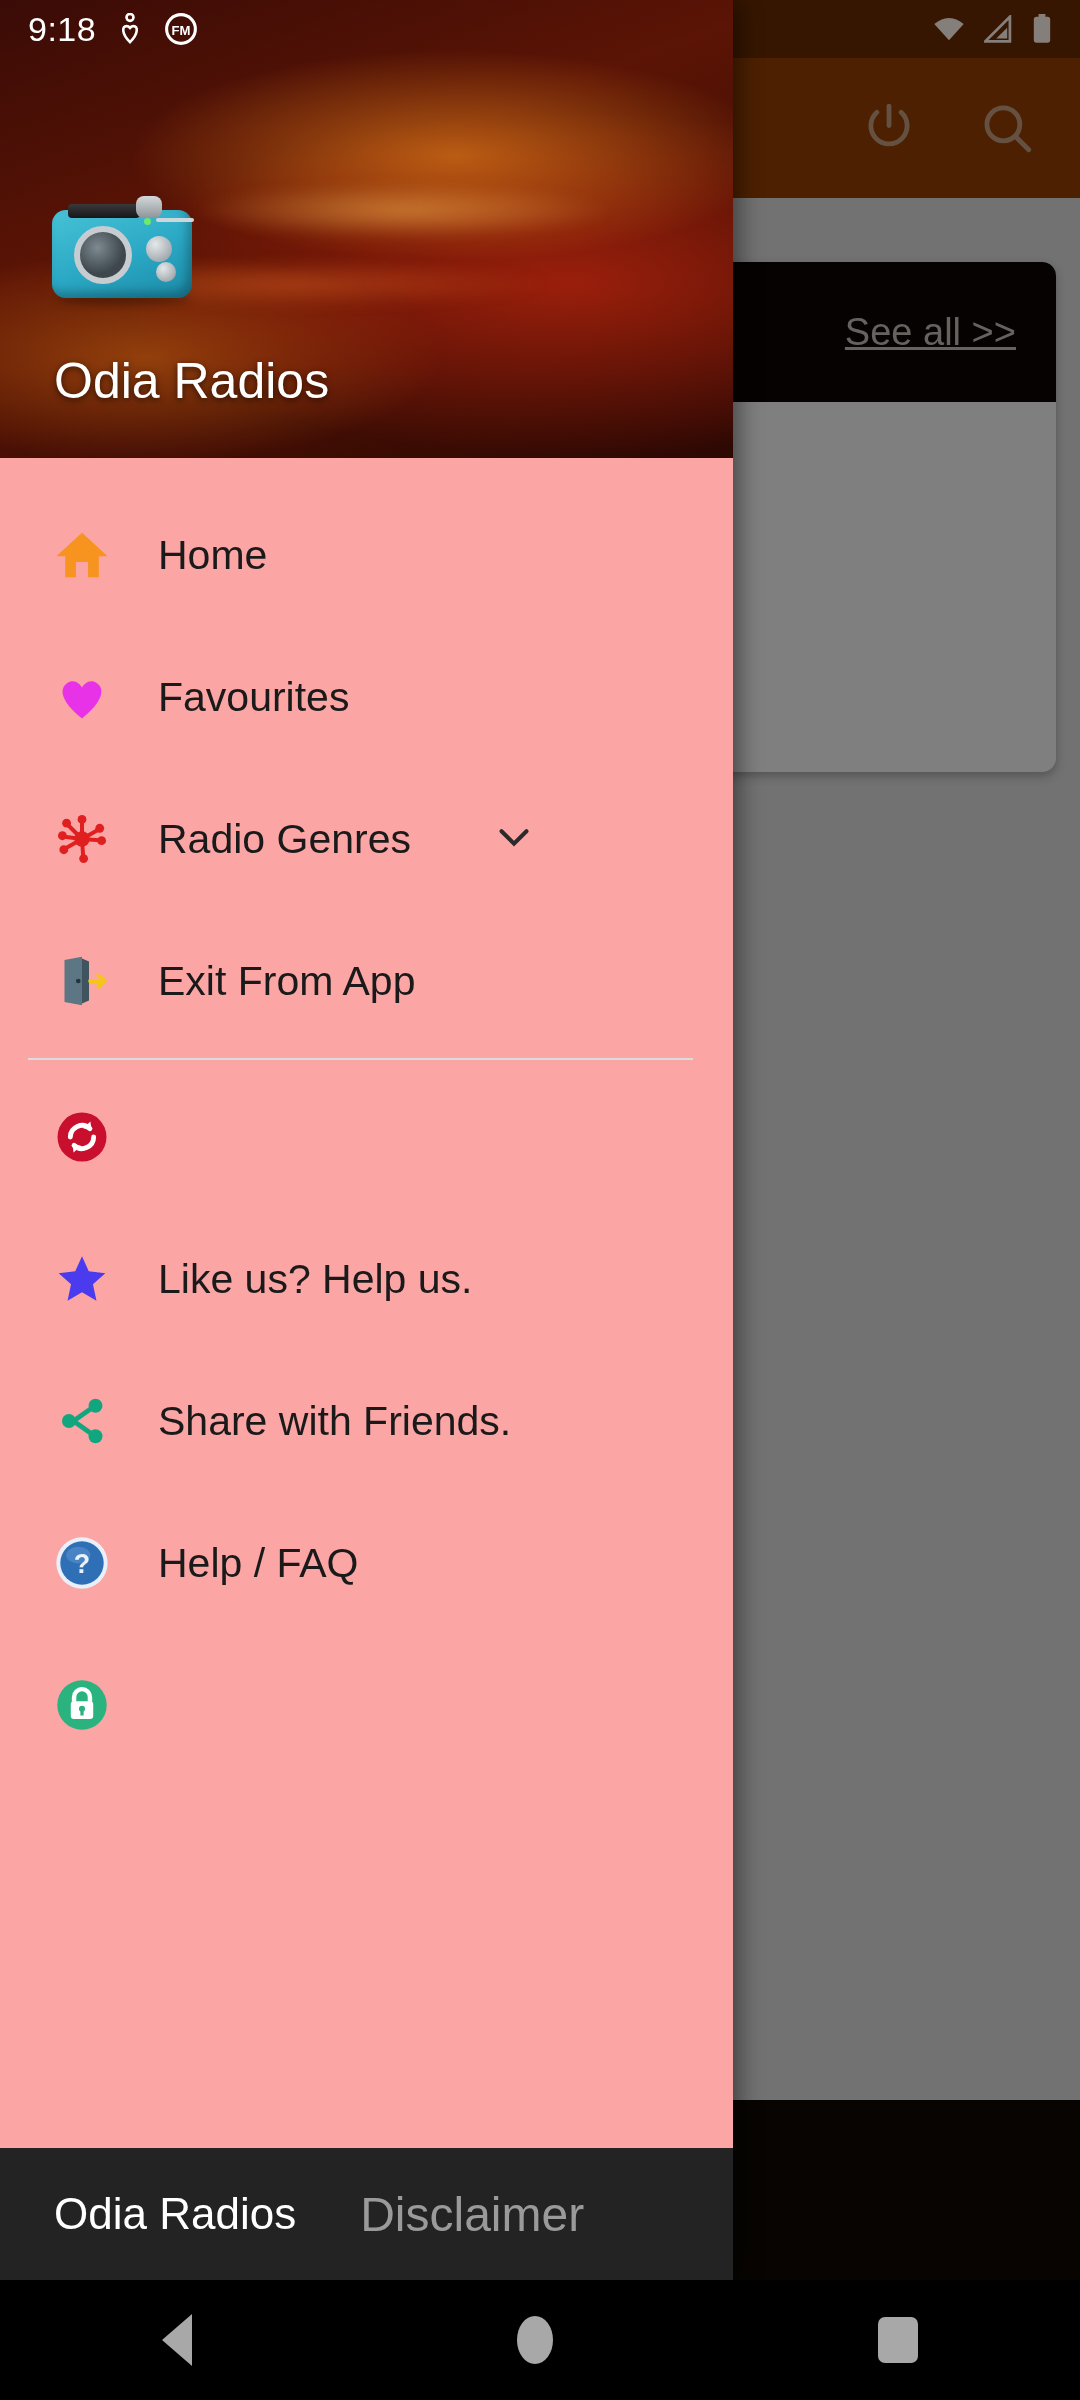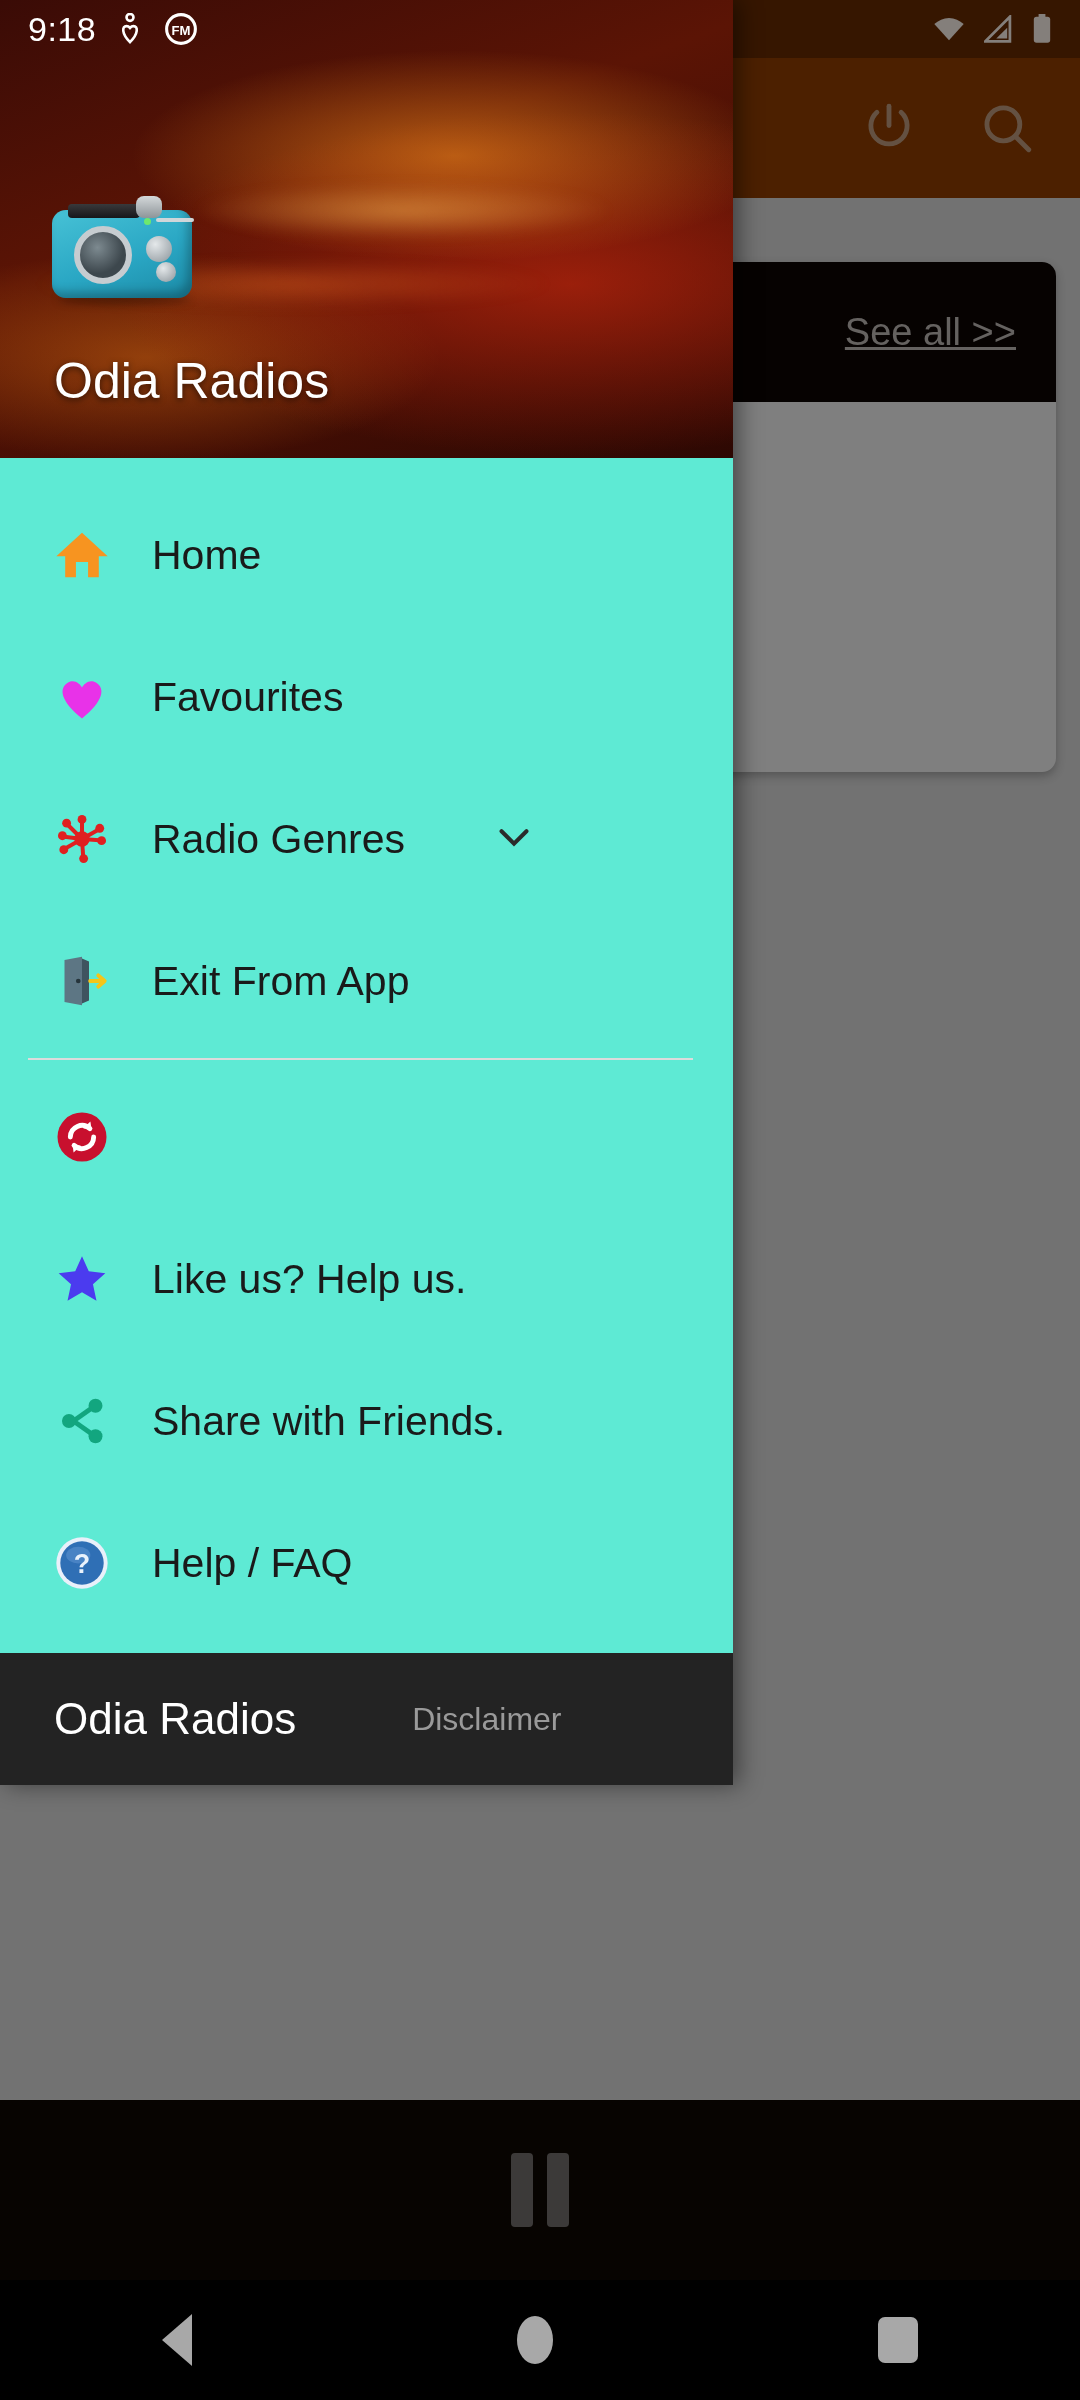--- a/index.html
+++ b/index.html
@@ -50,22 +50,22 @@
   .bg-player { position:absolute; left:0; bottom:120px; width:1080px; height:180px;
                background:#0d0803; display:flex; align-items:center; justify-content:center; }
   .pause-ic { display:flex; gap:14px; }
   .pause-ic i { width:22px; height:74px; background:#6e6b68; border-radius:4px; display:block; }
 
   
   #scrim { position:absolute; top:0; left:0; width:1080px; height:2280px;
            background:rgba(0,0,0,.45); }
 
   
-  #drawer { position:absolute; top:0; left:0; width:733px; height:1785px;
-            background:#5eead4; box-shadow:6px 0 22px rgba(0,0,0,.45); overflow:hidden; }
+  #drawer { position:absolute; top:0; left:0; width:733px; height:2280px;
+            background:#fca5a5; box-shadow:6px 0 22px rgba(0,0,0,.45); overflow:hidden; }
 
   .dr-header { position:relative; width:733px; height:458px;
                background:
                  radial-gradient(ellipse 520px 170px at 62% 34%, rgba(255,150,30,.55), rgba(0,0,0,0) 62%),
                  radial-gradient(ellipse 700px 260px at 78% 62%, rgba(200,40,15,.65), rgba(0,0,0,0) 66%),
                  radial-gradient(ellipse 420px 150px at 20% 78%, rgba(230,120,20,.45), rgba(0,0,0,0) 70%),
                  linear-gradient(160deg,#3a0b06 0%, #5b1405 40%, #2d0803 100%);
                overflow:hidden; }
   .dr-header .glow { position:absolute; inset:0;
         background:
@@ -94,31 +94,31 @@
   .radio-led { position:absolute; left:92px; top:22px; width:7px; height:7px; border-radius:50%; background:#6ee86e; }
   .radio-line { position:absolute; left:104px; top:22px; width:38px; height:4px; border-radius:2px; background:#cfd6d9; }
   .radio-shadow{ position:absolute; left:6px; top:98px; width:132px; height:10px; border-radius:50%;
                  background:rgba(0,0,0,.35); filter:blur(4px); }
 
   .dr-title { position:absolute; left:54px; top:352px; color:#fff; font-size:50px; z-index:4;
               text-shadow:0 2px 6px rgba(0,0,0,.6); }
 
   .dr-list { position:relative; padding-top:26px; }
   .dr-item { position:relative; display:flex; align-items:center; height:142px;
-             padding-left:46px; cursor:pointer; }
+             padding-left:46px; cursor:pointer;gap:6px; }
   .dr-item .ic { width:72px; display:flex; align-items:center; justify-content:center; flex:0 0 72px; }
   .dr-item .lb { margin-left:34px; font-size:41px; color:#1a1a1a; }
   .dr-item .chev { position:absolute; right:196px; top:50%; transform:translateY(-50%); }
 
   .dr-divider { height:2px; background:#dcdcdc; margin:6px 40px 6px 28px; }
 
   .dr-footer { position:absolute; left:0; bottom:0; width:733px; height:132px;
                background:#232323; display:flex; align-items:center; }
   .dr-footer .ft-title { color:#fff; font-size:44px; margin-left:54px; }
-  .dr-footer .ft-link { color:#9a9a9a; font-size:32px; margin-left:116px; }
+  .dr-footer .ft-link { color:#9a9a9a; font-size:48px; margin-left:64px; }
 
   
   #navbar { position:absolute; left:0; bottom:0; width:1080px; height:120px; background:#000;
             display:flex; align-items:center; justify-content:space-around; }
   .nav-back { width:0; height:0; border-top:26px solid transparent; border-bottom:26px solid transparent;
               border-right:30px solid #a8a8a8; }
   .nav-home { width:36px; height:48px; border-radius:50%; background:#a8a8a8; }
   .nav-rec  { width:40px; height:46px; border-radius:7px; background:#a8a8a8; }
 </style>
 </head>

